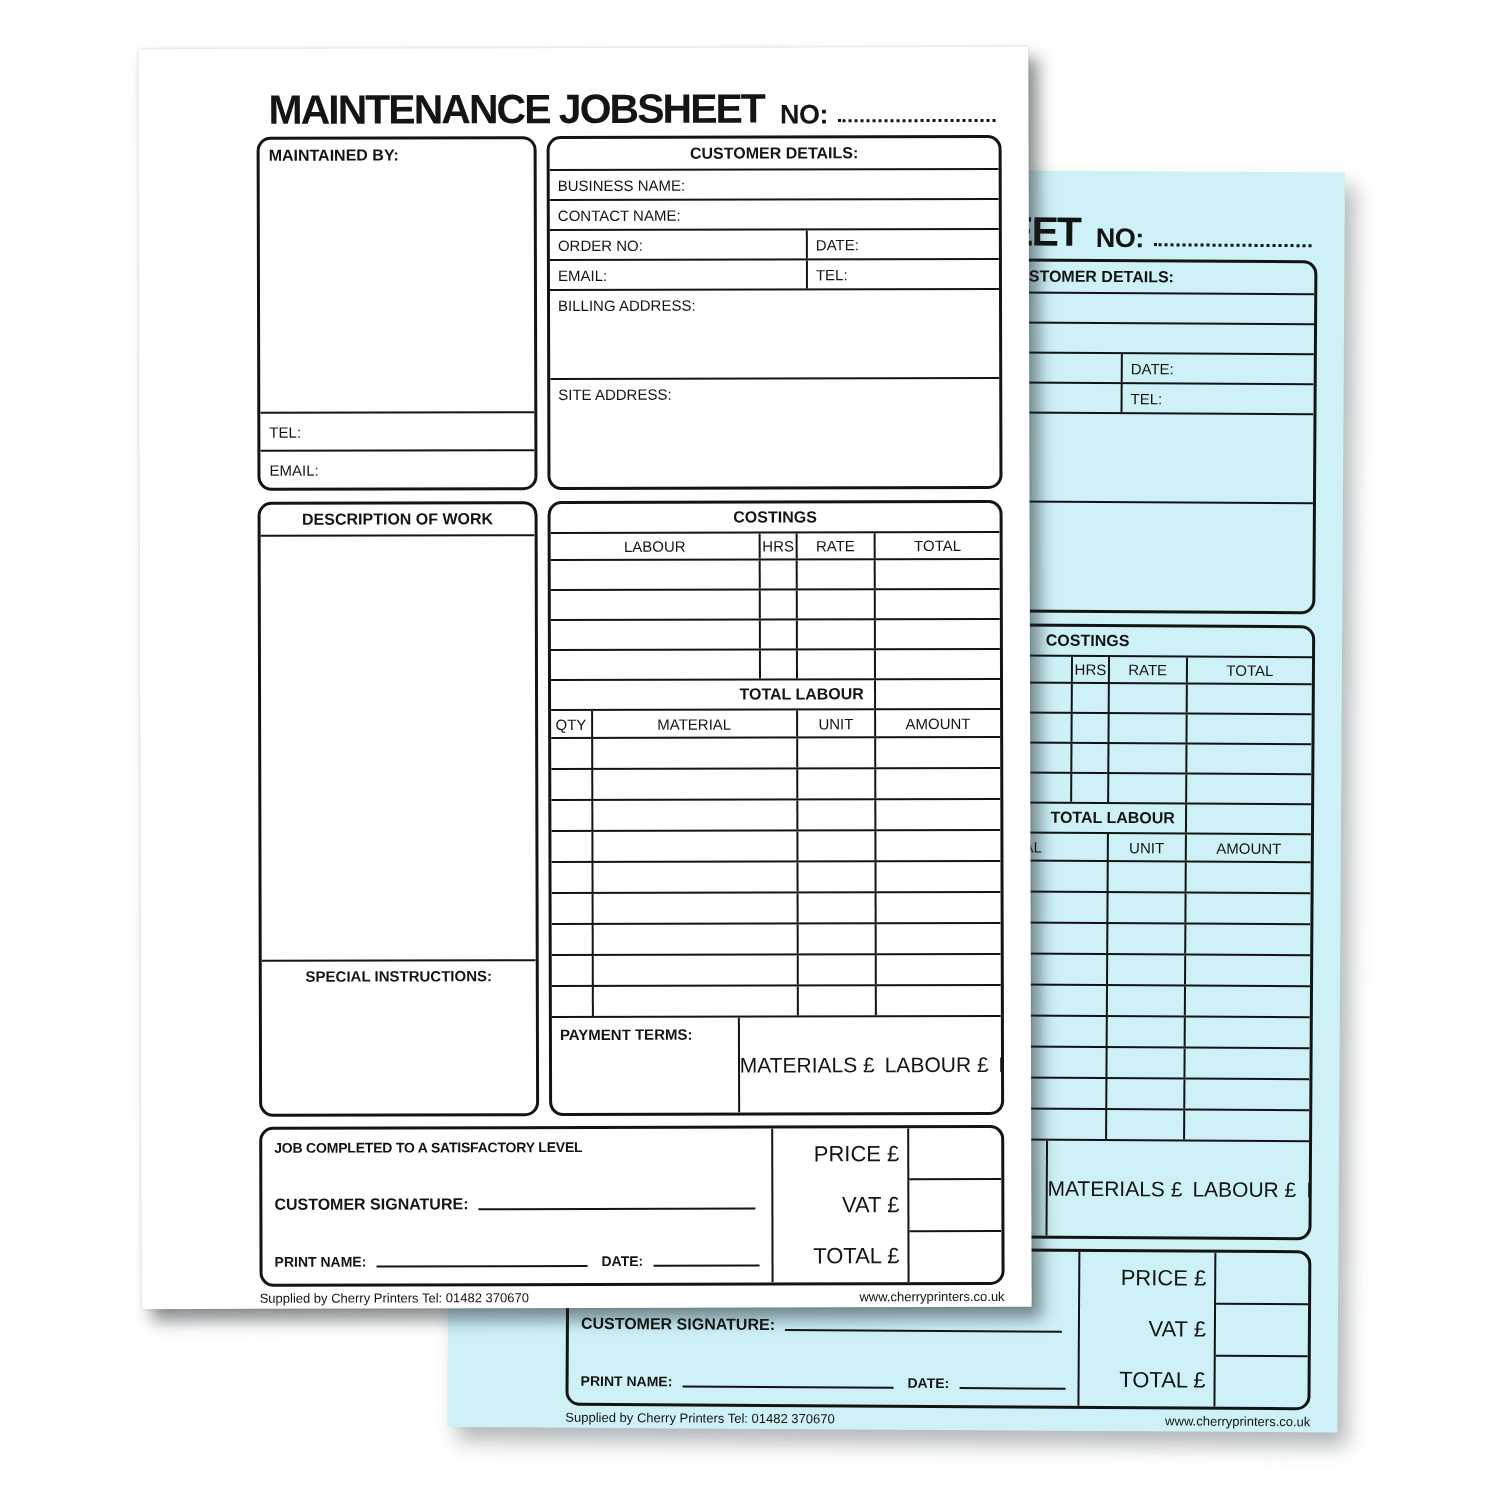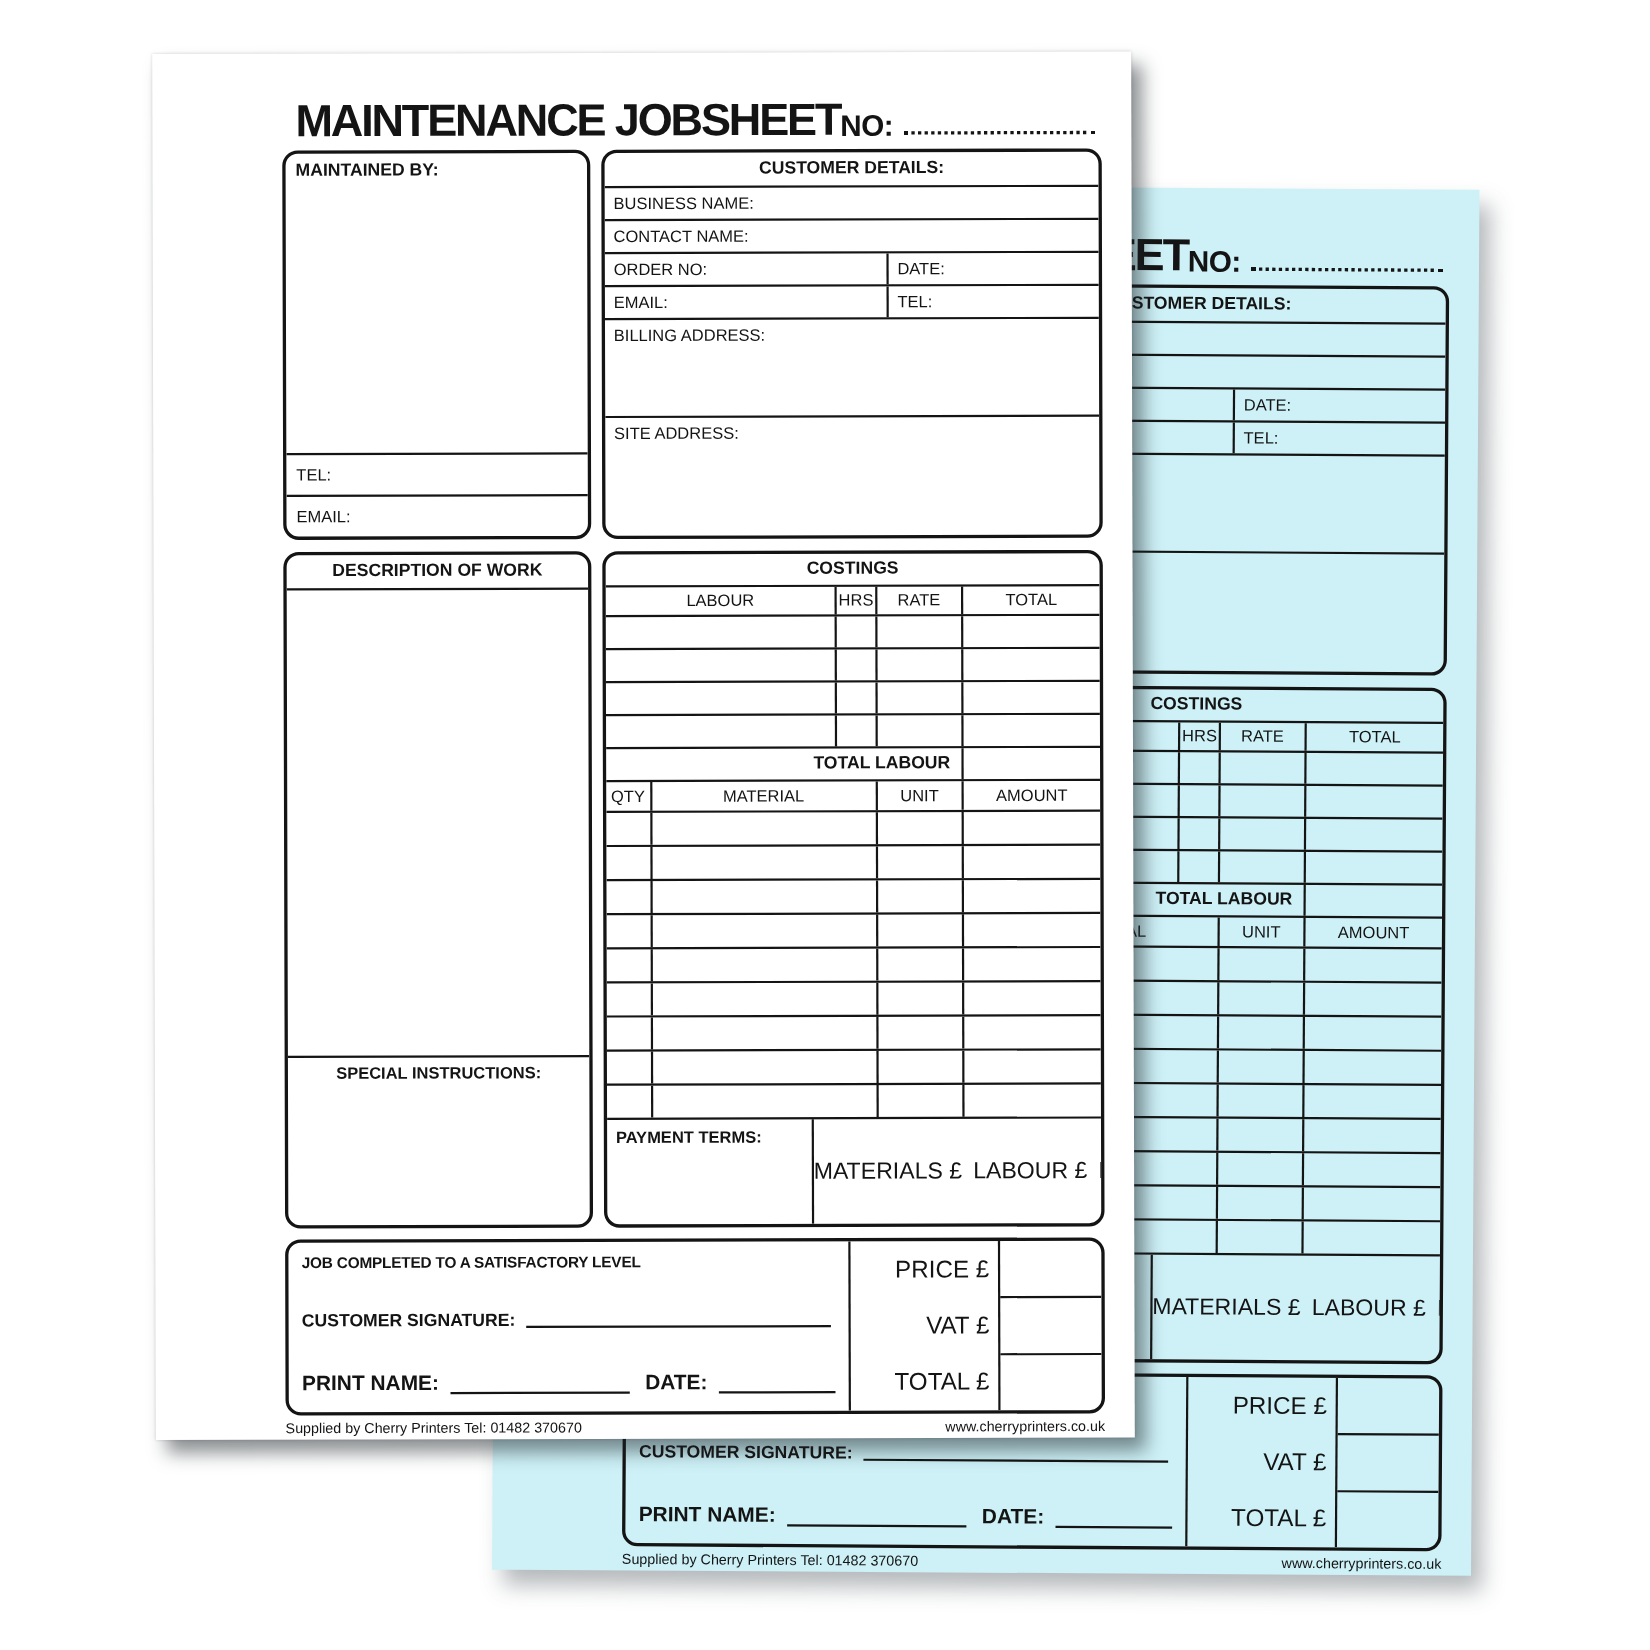--- a/index.html
+++ b/index.html
@@ -18,21 +18,21 @@
   .blue-sheet{
     left:455px;top:167px;z-index:1;background:var(--sheet-blue,#cdf1f7);
     transform:rotate(0.35deg);transform-origin:top left;
     box-shadow:10px 14px 20px rgba(60,70,75,.38);
   }
   .form-inner{position:absolute;inset:0;}
 
   
   .title-row{position:absolute;left:118px;top:34px;width:745px;height:48px;display:flex;align-items:flex-end;}
   .title{font-size:41px;font-weight:bold;letter-spacing:-2px;line-height:1;margin-left:12px;white-space:nowrap;}
-  .no-label{font-size:27px;font-weight:bold;letter-spacing:-.5px;line-height:1;margin-left:0;margin-bottom:1px;}
+  .no-label{font-size:27px;font-weight:bold;letter-spacing:-.5px;line-height:1;margin-left:16px;margin-bottom:1px;}
   .no-dots{flex:1;border-bottom:3px dotted var(--line);margin:0 6px 7px 10px;height:0;}
 
   
   .box{position:absolute;border:3px solid var(--line);border-radius:14px;overflow:hidden;box-sizing:border-box;display:flex;flex-direction:column;background:transparent;}
   .box-header{height:30px;flex:0 0 auto;display:flex;align-items:center;justify-content:center;font-weight:bold;font-size:16px;border-bottom:2px solid var(--line);}
 
   
   .maintained-box{left:118px;top:88px;width:280px;height:354px;}
   .mb-label{padding:7px 9px 0;font-weight:bold;font-size:16px;}
   .mb-space{flex:1;}
@@ -79,21 +79,21 @@
   .sum-values > div + div{border-top:2px solid var(--line);}
 
   
   .signoff-box{left:118px;top:1078px;width:745px;height:160px;flex-direction:row;}
   .so-left{flex:0 0 69.1%;border-right:2px solid var(--line);display:flex;flex-direction:column;justify-content:space-between;padding:10px 12px 14px;box-sizing:border-box;}
   .so-statement{font-size:14px;font-weight:bold;letter-spacing:-.2px;}
   .so-sig-row{display:flex;align-items:flex-end;}
   .so-sig-label{font-weight:bold;font-size:16px;white-space:nowrap;}
   .sig-line{flex:1;border-bottom:2px solid var(--line);margin:0 4px 3px 10px;height:0;}
   .so-name-row{display:flex;align-items:flex-end;}
-  .so-name-label,.so-date-label{font-weight:bold;font-size:19px;white-space:nowrap;}
+  .so-name-label,.so-date-label{font-weight:bold;font-size:14px;white-space:nowrap;}
   .name-line{flex:1;border-bottom:2px solid var(--line);margin:0 14px 2px 10px;height:0;}
   .date-line{width:106px;border-bottom:2px solid var(--line);margin:0 0 2px 10px;height:0;}
   .so-labels{flex:0 0 14.1%;border-right:2px solid var(--line);display:flex;flex-direction:column;box-sizing:border-box;}
   .so-labels > div{flex:1;display:flex;align-items:center;justify-content:flex-end;padding-right:8px;font-size:22px;white-space:nowrap;padding-left:40px;}
   .so-values{flex:1;display:flex;flex-direction:column;}
   .so-values > div{flex:1;}
   .so-values > div + div{border-top:2px solid var(--line);}
 
   
   .form-footer{position:absolute;left:118px;top:1242px;width:745px;display:flex;justify-content:space-between;font-size:13px;}

